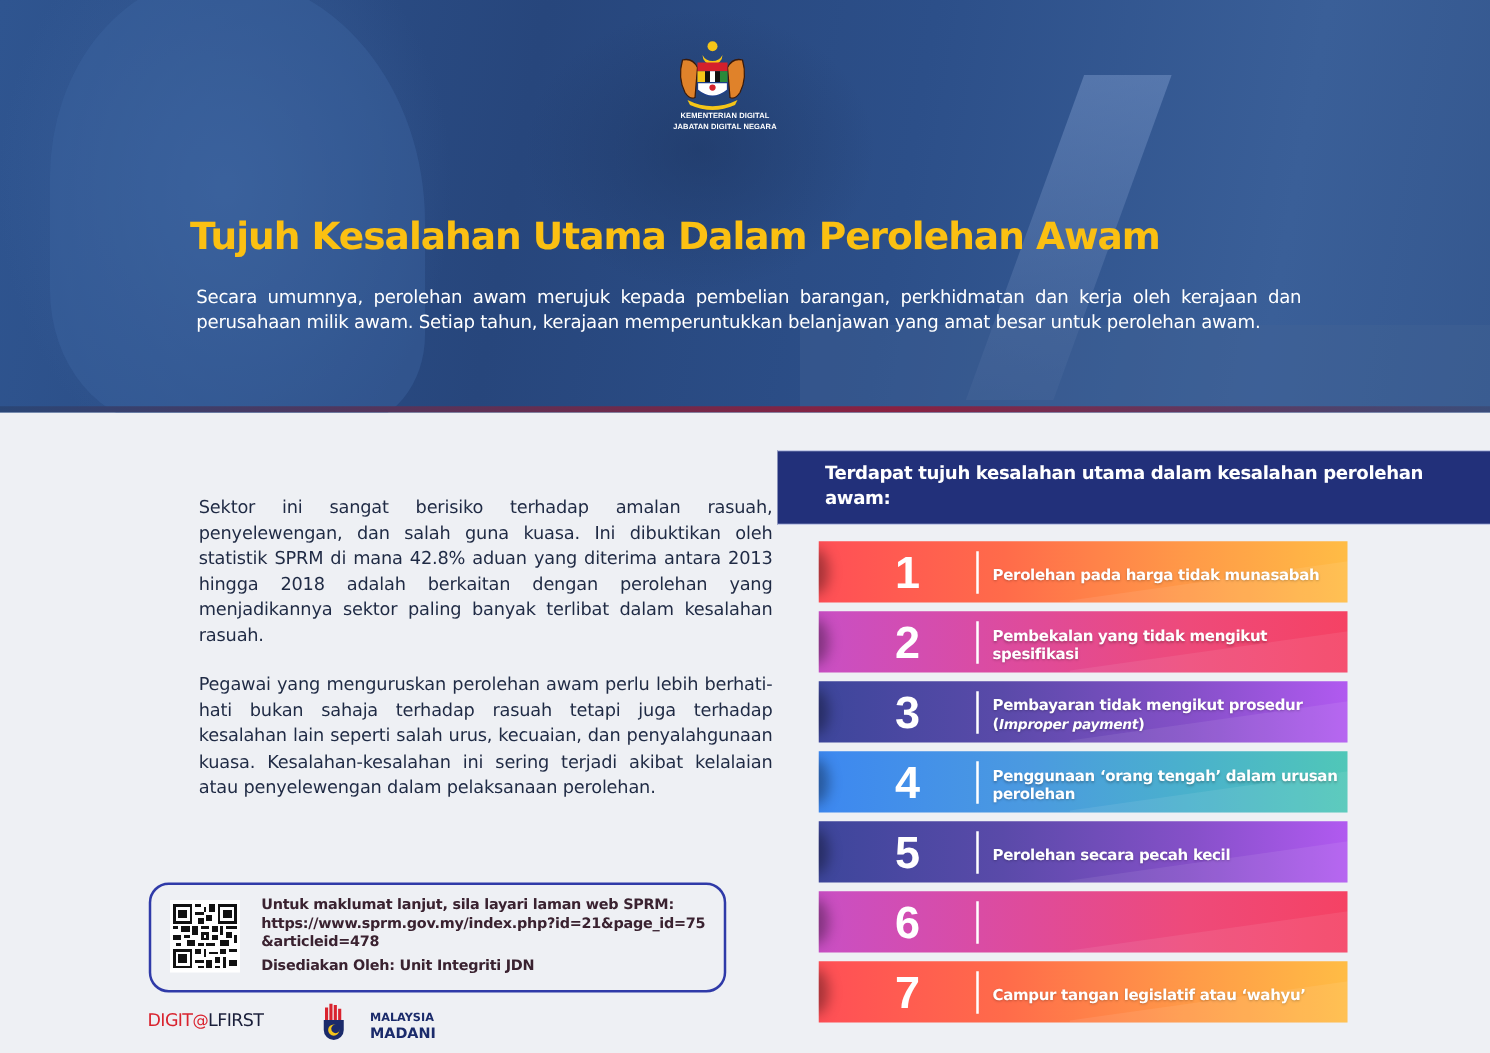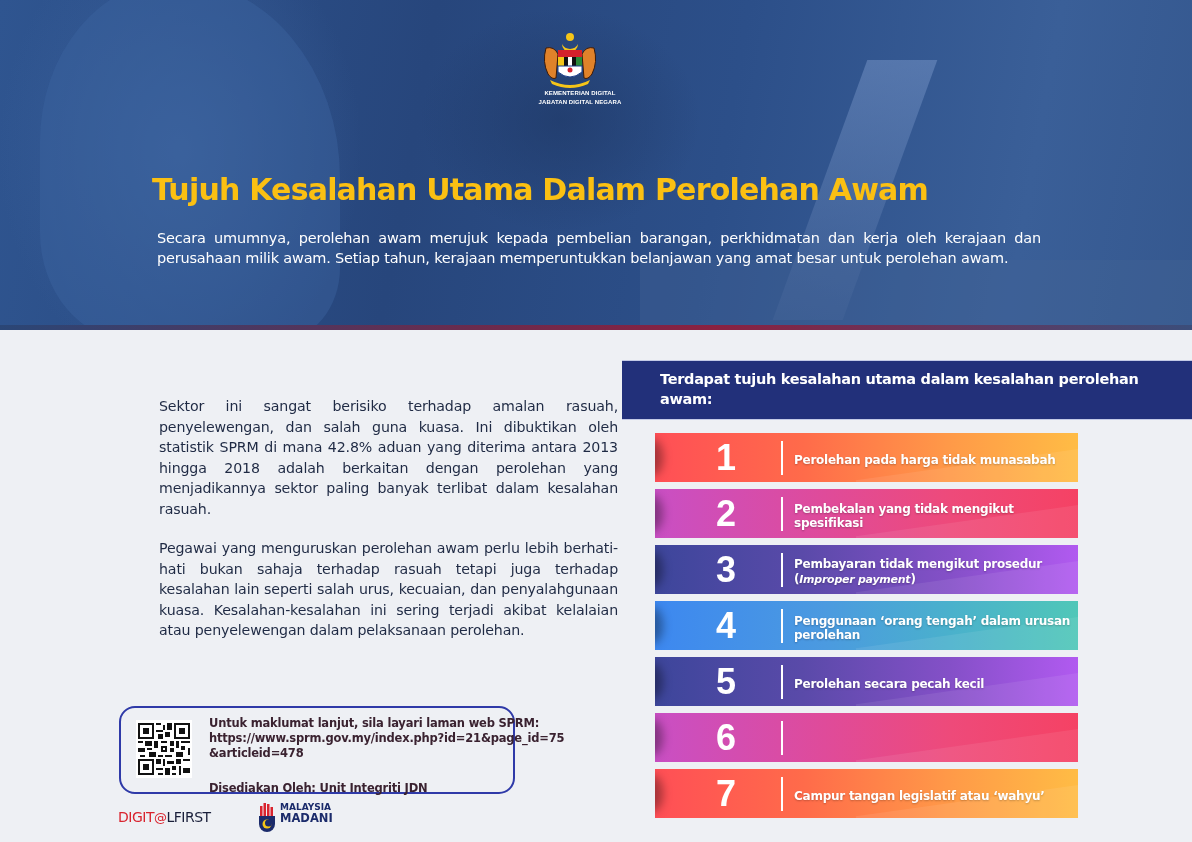--- a/index.html
+++ b/index.html
@@ -57,45 +57,45 @@
   .para {
     position: absolute; left: 119px; width: 459px;
     color: #1f2a44; font-family: "DejaVu Sans", sans-serif;
     font-size: 14.2px; line-height: 20.5px; text-align: justify; letter-spacing: -0.15px; margin-left: 40px;
   }
   .para-1 { top: 396px; }
   .para-2 { top: 538px; }
 
   
   .info-box {
-    position: absolute; left: 119px; top: 706px; width: 396px; height: 88px;
+    position: absolute; left: 119px; top: 706px; width: 462px; height: 88px;
     border: 2px solid #2f3aa8; border-radius: 16px; background: #eef0f4;
   }
   .qr {
     position: absolute; left: 15px; top: 12px; width: 56px; height: 58px;
     background: #ffffff;
   }
   .qr svg { width: 100%; height: 100%; display: block; }
   .info-text {
     position: absolute; left: 88px; top: 8px; width: 370px;
     color: #3a2230; font-family: "DejaVu Sans", sans-serif; font-weight: 700;
     font-size: 11.5px; line-height: 15px; letter-spacing: -0.2px;
   }
-  .info-text .prepared { margin-top: 20px; display: block; }
+  .info-text .prepared { margin-top: 4px; display: block; }
 
   
   .logo-df {
     position: absolute; left: 118px; top: 808px; height: 18px;
     font-family: "DejaVu Sans", sans-serif; font-weight: 400; font-size: 14px;
     letter-spacing: -0.5px; color: #1a1f3a; display: flex; align-items: center;
   }
   .logo-df .red { color: #d9232e; }
   .logo-df .dot { color: #d9232e; font-size: 13px; }
   .logo-madani {
-    position: absolute; left: 258px; top: 802px; height: 30px; display: flex; align-items: flex-start; gap: 4px;
+    position: absolute; left: 258px; top: 802px; height: 30px; display: flex; align-items: flex-end; gap: 20px;
   }
   .logo-madani svg { width: 18px; height: 30px; }
   .madani-text { font-family: "DejaVu Sans", sans-serif; font-weight: 800; color: #1b2b6b; line-height: 11px; }
   .madani-text .t1 { font-size: 9px; display: block; }
   .madani-text .t2 { font-size: 11.5px; display: block; }
 
   
   .list-header {
     position: absolute; left: 622px; top: 360px; width: 570px; height: 60px;
     background: #22307a;

